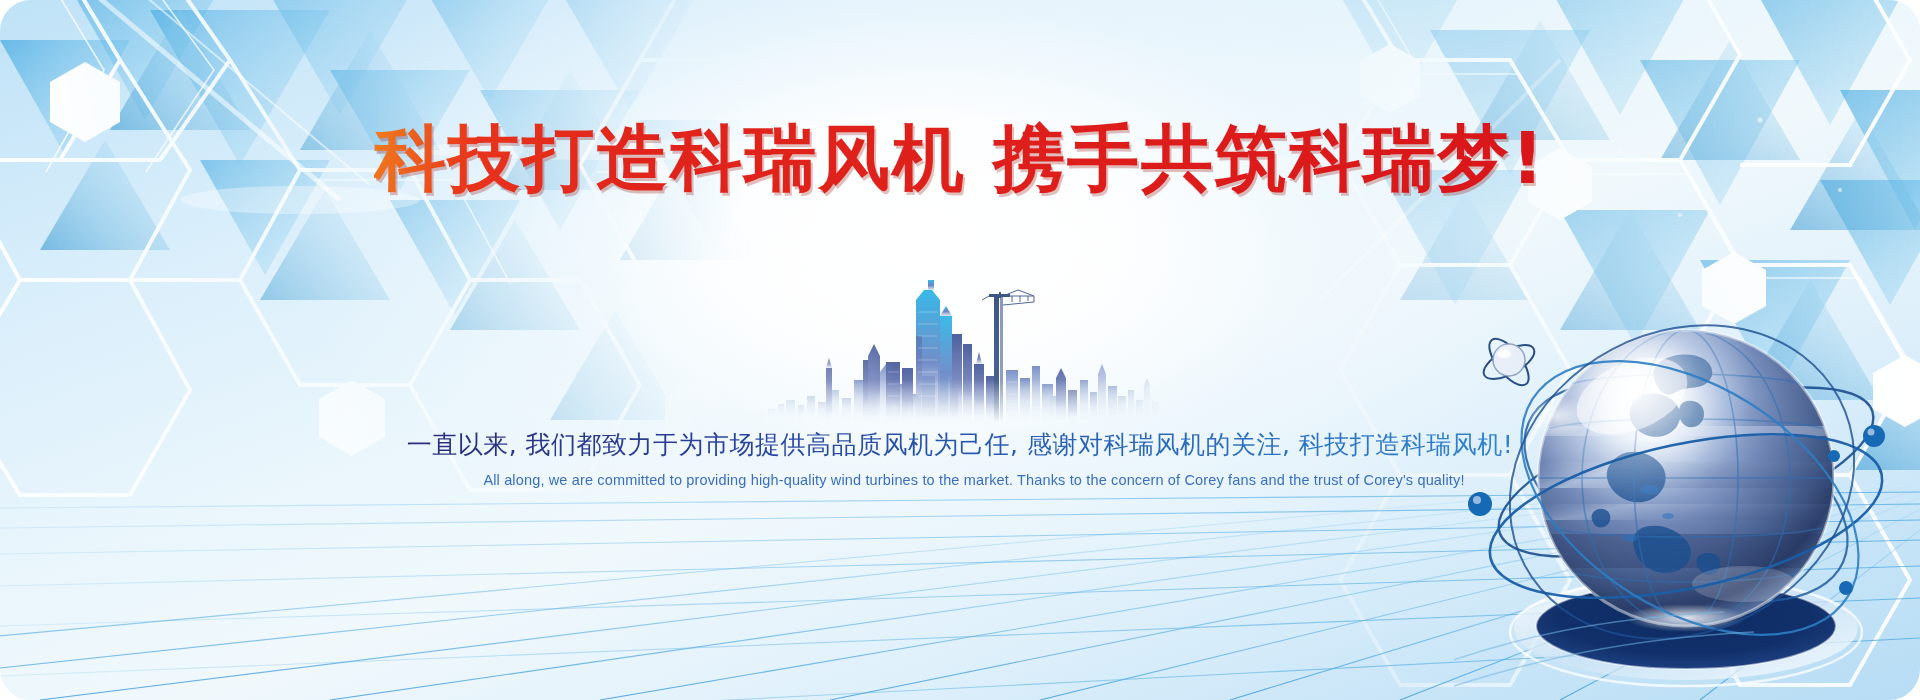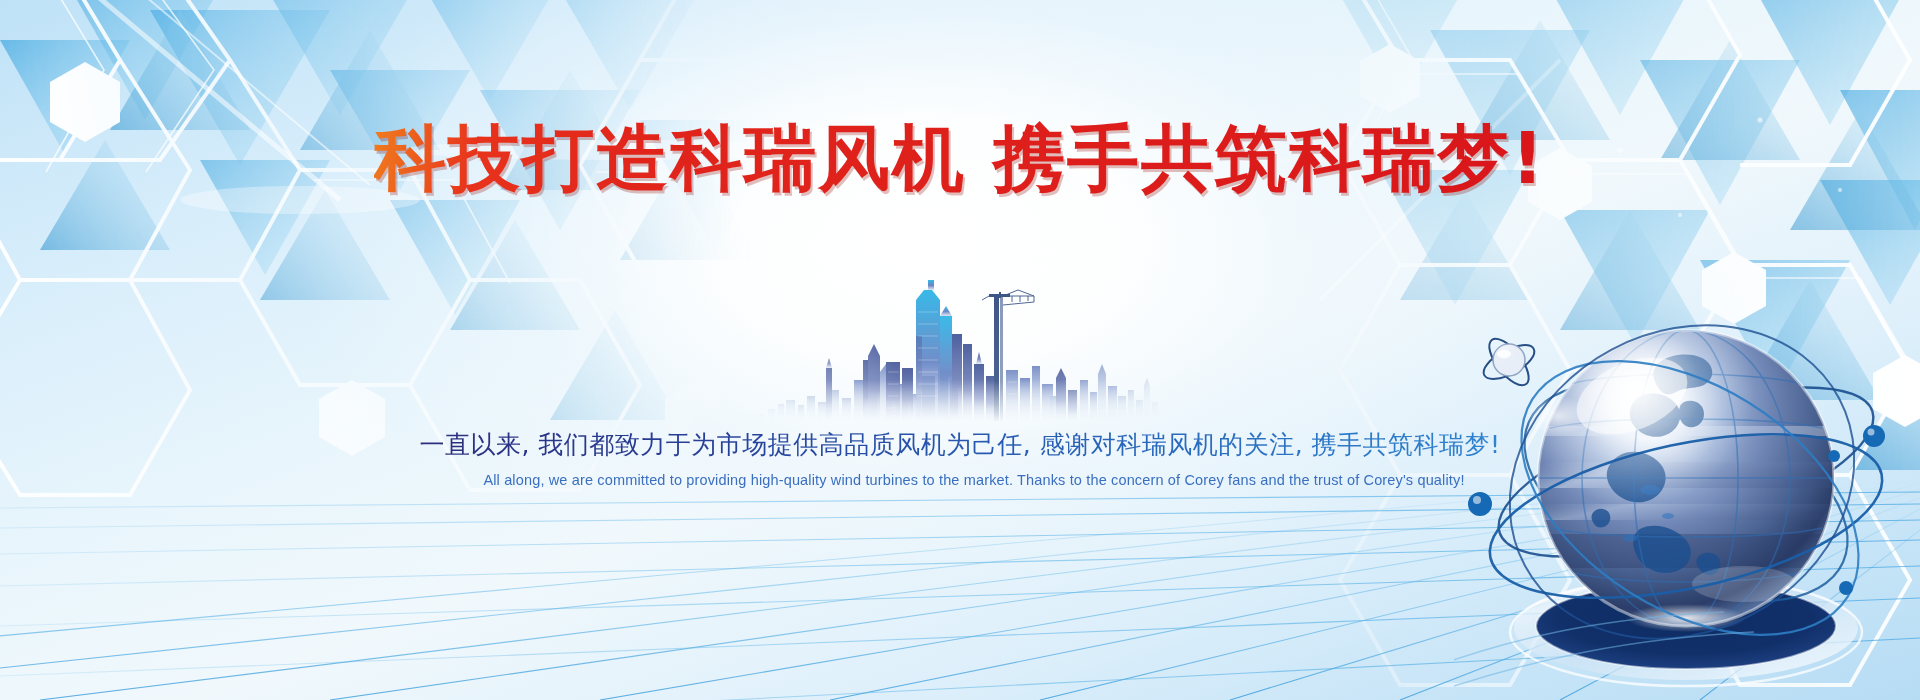--- a/index.html
+++ b/index.html
@@ -5,20 +5,21 @@
   html,body{margin:0;padding:0;background:#fff;}
   body{font-family:"Liberation Sans","DejaVu Sans",sans-serif;}
 
   .banner{
     position:relative;
     width:1920px;height:700px;
     overflow:hidden;
     background:
       radial-gradient(ellipse 900px 520px at 48% 34%, #ffffff 0%, rgba(255,255,255,0.92) 22%, rgba(240,248,253,0.55) 45%, rgba(225,241,251,0) 70%),
       linear-gradient(160deg, #bfe2f7 0%, #d9eefb 22%, #eaf6fc 42%, #f0f8fc 55%, #dff0fb 72%, #c6e4f7 88%, #b6dcf4 100%);
+    border-radius: 31px;
   }
 
   
   .layer{position:absolute;inset:0;pointer-events:none;}
   .layer svg{display:block;width:100%;height:100%;}
 
   
   .floor{position:absolute;left:0;right:0;bottom:0;height:230px;}
 
   
@@ -422,21 +423,21 @@
       </g>
         </g>
     </svg>
   </div>
 
   <div class="title-wrap">
     <div class="title">科技打造科瑞风机 携手共筑科瑞梦!</div>
   </div>
 
   <div class="sub-wrap">
-    <div class="sub-cn">一直以来, 我们都致力于为市场提供高品质风机为己任, 感谢对科瑞风机的关注, 携手共筑科瑞梦!</div>
+    <div class="sub-cn">一直以来, 我们都致力于为市场提供高品质风机为己任, 感谢对科瑞风机的关注, 科技打造科瑞风机!</div>
     <div class="sub-en">All along, we are committed to providing high-quality wind turbines to the market. Thanks to the concern of Corey fans and the trust of Corey's quality!</div>
   </div>
 
   <div class="globe">
     <svg viewBox="0 0 460 440">
       <defs>
         <radialGradient id="sph" cx="38%" cy="26%" r="78%">
           <stop offset="0%" stop-color="#ffffff"></stop>
           <stop offset="14%" stop-color="#eaf2fb"></stop>
           <stop offset="32%" stop-color="#9fb4d8"></stop>

